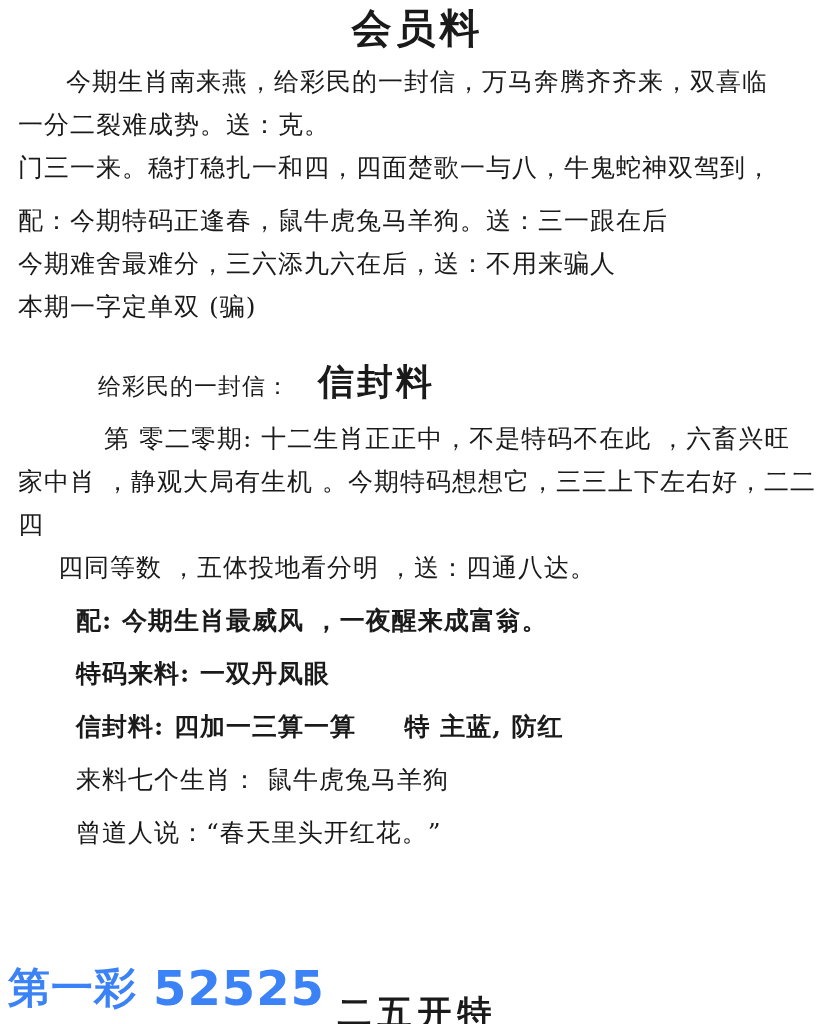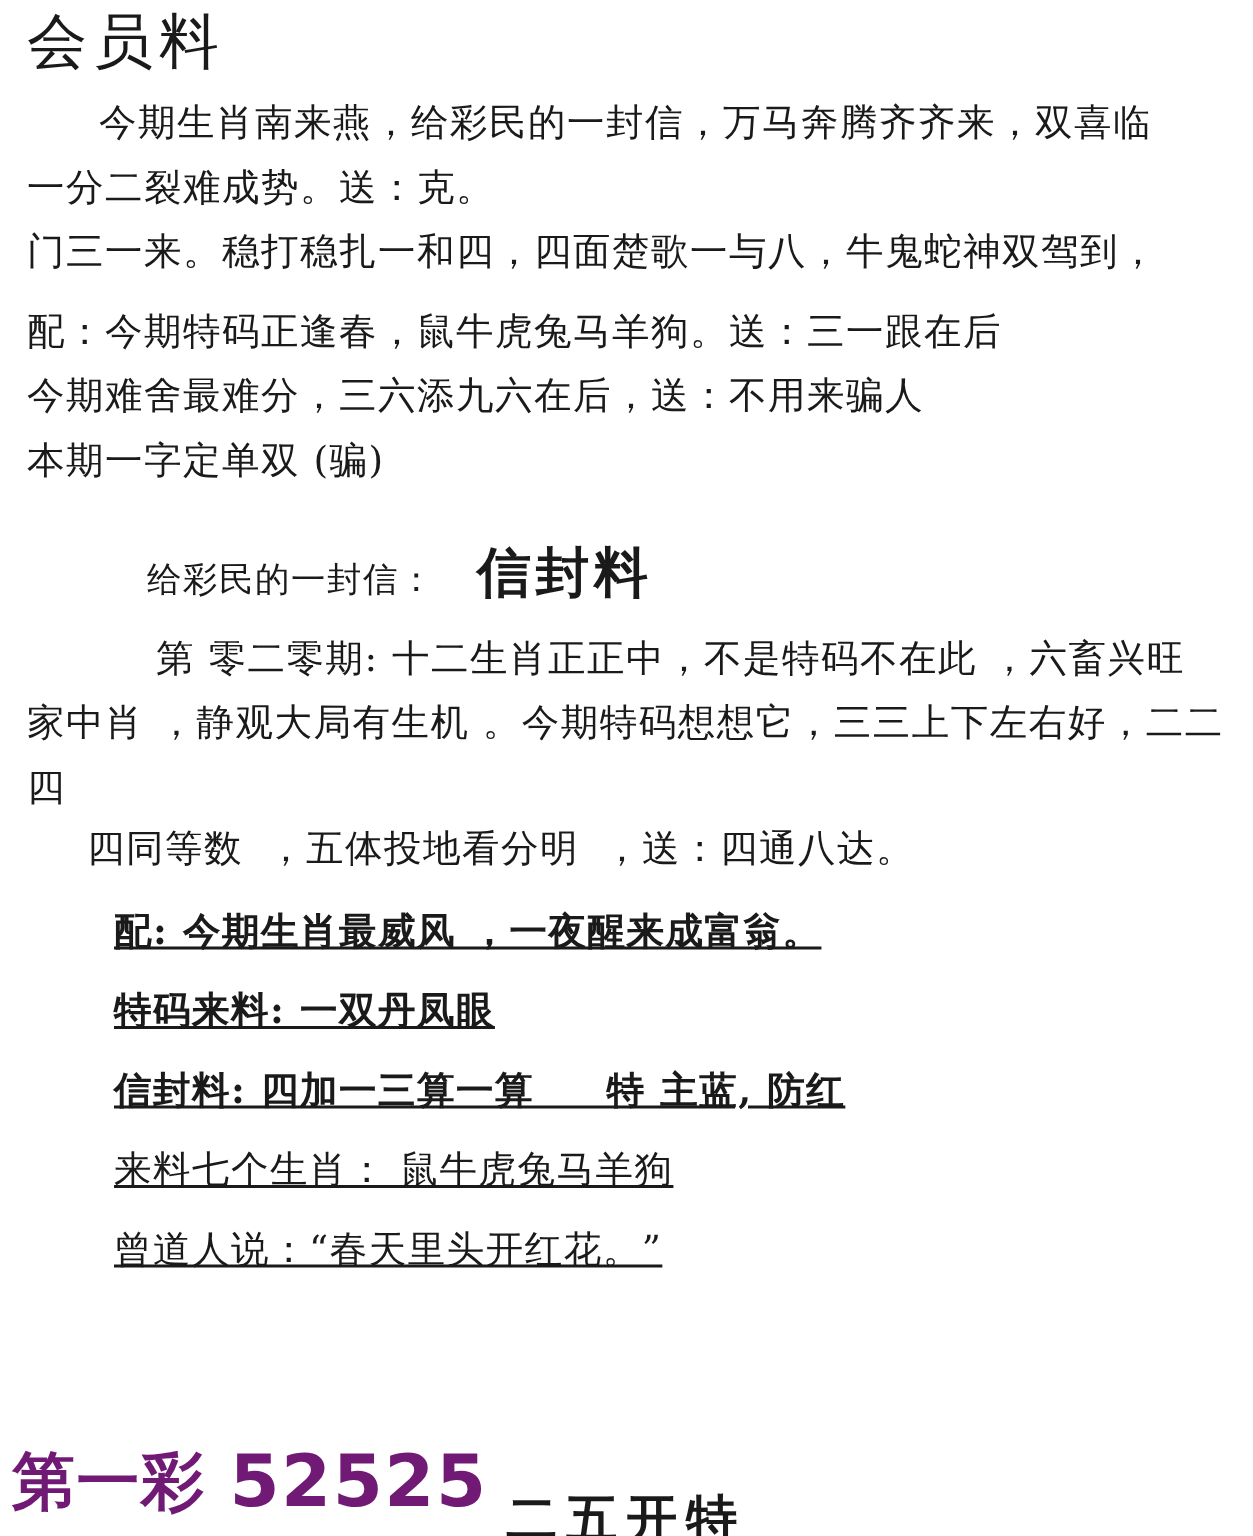--- a/index.html
+++ b/index.html
@@ -16,38 +16,38 @@
     position: relative;
   }
   .page {
     position: relative;
     width: 835px;
     height: 1024px;
     box-sizing: border-box;
     padding: 0 18px;
   }
   .title {
-    text-align: left;
+    text-align: center;
     font-size: 40px;
-    font-weight: 400;
+    font-weight: 700;
     letter-spacing: 4px;
     margin: 6px 0 10px 0;
     line-height: 1.1;
     font-family: "DejaVu Serif", "Liberation Serif", serif;
   }
   .body-line {
     font-size: 25px;
     line-height: 1.72;
     letter-spacing: 1px;
     white-space: pre-wrap;
   }
   .indent-1 { text-indent: 48px; }
-  .indent-2 { padding-left: 58px; text-decoration: underline; }
+  .indent-2 { padding-left: 58px; }
   .indent-3 { padding-left: 86px; }
-  .indent-5 { padding-left: 40px; font-family: Liberation Mono, monospace; }
+  .indent-5 { padding-left: 40px; }
 
   .section-gap { height: 26px; }
   .small-gap { height: 10px; }
 
   .letter-row {
     display: flex;
     align-items: baseline;
     padding-left: 80px;
     margin-top: 4px;
   }
@@ -65,21 +65,21 @@
     font-weight: 700;
   }
   .watermark {
     position: absolute;
     left: 8px;
     bottom: 14px;
     display: flex;
     align-items: center;
     font-family: "DejaVu Sans", "Liberation Sans", sans-serif;
     font-weight: 700;
-    color: #701a75;
+    color: #3b82f6;
     letter-spacing: 1px;
     z-index: 5;
   }
   .wm-cn {
     font-size: 42px;
     font-family: "DejaVu Serif", "Liberation Serif", serif;
     font-weight: 700;
   }
   .wm-num {
     font-size: 48px;

